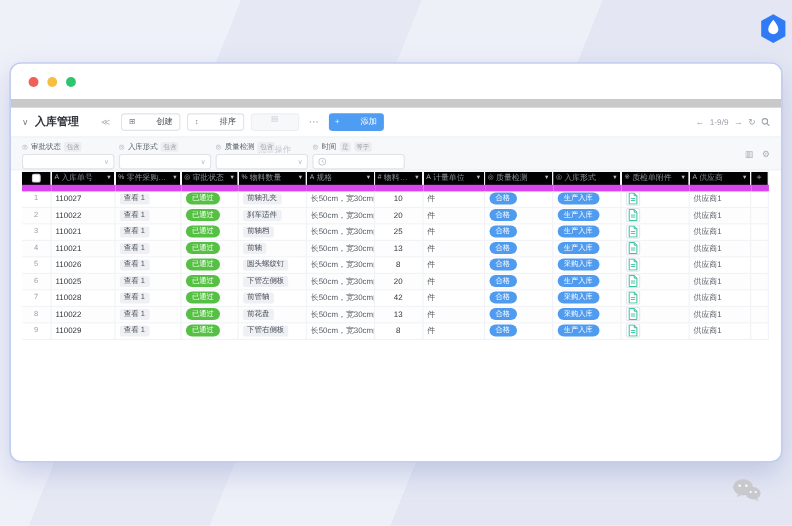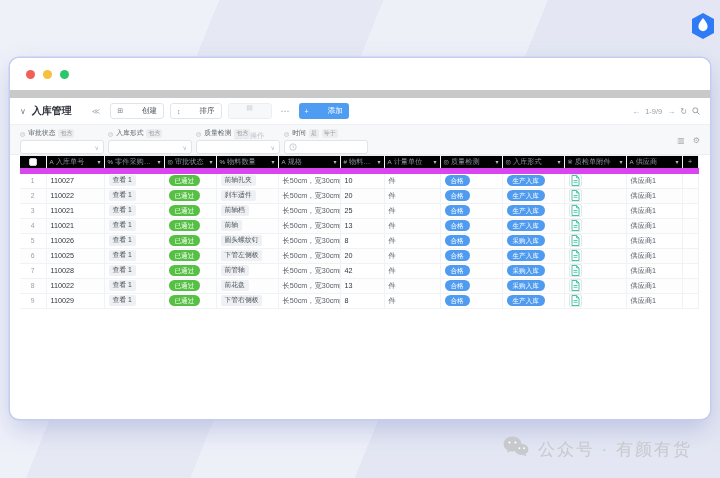--- a/index.html
+++ b/index.html
@@ -82,21 +82,21 @@
   .hicon { font-size:6.2px; color:#a9aeb6; flex:0 0 auto; }
   .hlabel { overflow:hidden; text-overflow:ellipsis; }
   .hcaret { margin-left:auto; font-size:6px; color:#b8bdc4; flex:0 0 auto; }
   .h-first, .c-first { text-align:center; }
   .h-add { text-align:center; color:#9aa0a8; font-size:8px; cursor:pointer; }
   .cb { display:inline-block; width:8px; height:8px; border:1px solid #cfd3d9; border-radius:2px; background:#fff; vertical-align:middle; cursor:pointer; }
   tbody td { height:15px; font-size:7.2px; color:#3c4148; padding:0 4px; background:#fff; }
   tbody tr:nth-child(even) td { background:#fdfdfe; }
   .c-num { color:#9aa0a8; text-align:center; font-size:6.8px; }
   .c-order { color:#2f343b; }
-  .c-qty { text-align:left; color:#2f343b; }
+  .c-qty { text-align:center; color:#2f343b; }
   .c-spec, .c-unit, .c-supplier { color:#565c64; }
   .tag {
     display:inline-block; background:#eef0f4; color:#4b5158; border-radius:2px;
     padding:1px 4px; font-size:6.8px; line-height:1.3; cursor:pointer;
   }
   .pill {
     display:inline-block; border-radius:8px; padding:1px 6px; color:#fff; font-size:6.6px; line-height:1.4;
   }
   .pill-green { background:#55c043; }
   .pill-blue { background:#4f9bef; }
@@ -519,14 +519,13 @@
       <ellipse cx="9.5" cy="8" rx="9" ry="7.4" fill="#c7c9cd"></ellipse>
       <circle cx="6.5" cy="6.5" r="1.1" fill="#fff"></circle>
       <circle cx="12.5" cy="6.5" r="1.1" fill="#fff"></circle>
       <path d="M5 14.2 L4 17 L7.4 15.2 Z" fill="#c7c9cd"></path>
       <ellipse cx="18.6" cy="13.4" rx="6.8" ry="5.6" fill="#c7c9cd"></ellipse>
       <circle cx="16.4" cy="12.2" r=".95" fill="#fff"></circle>
       <circle cx="21" cy="12.2" r=".95" fill="#fff"></circle>
       <path d="M22.4 18 L23.6 20.4 L19.8 18.9 Z" fill="#c7c9cd"></path>
     </svg>
   </span>
-  <span class="wm-text">公众号 · 有颜有货</span>
 </div>
 
 </body></html>

